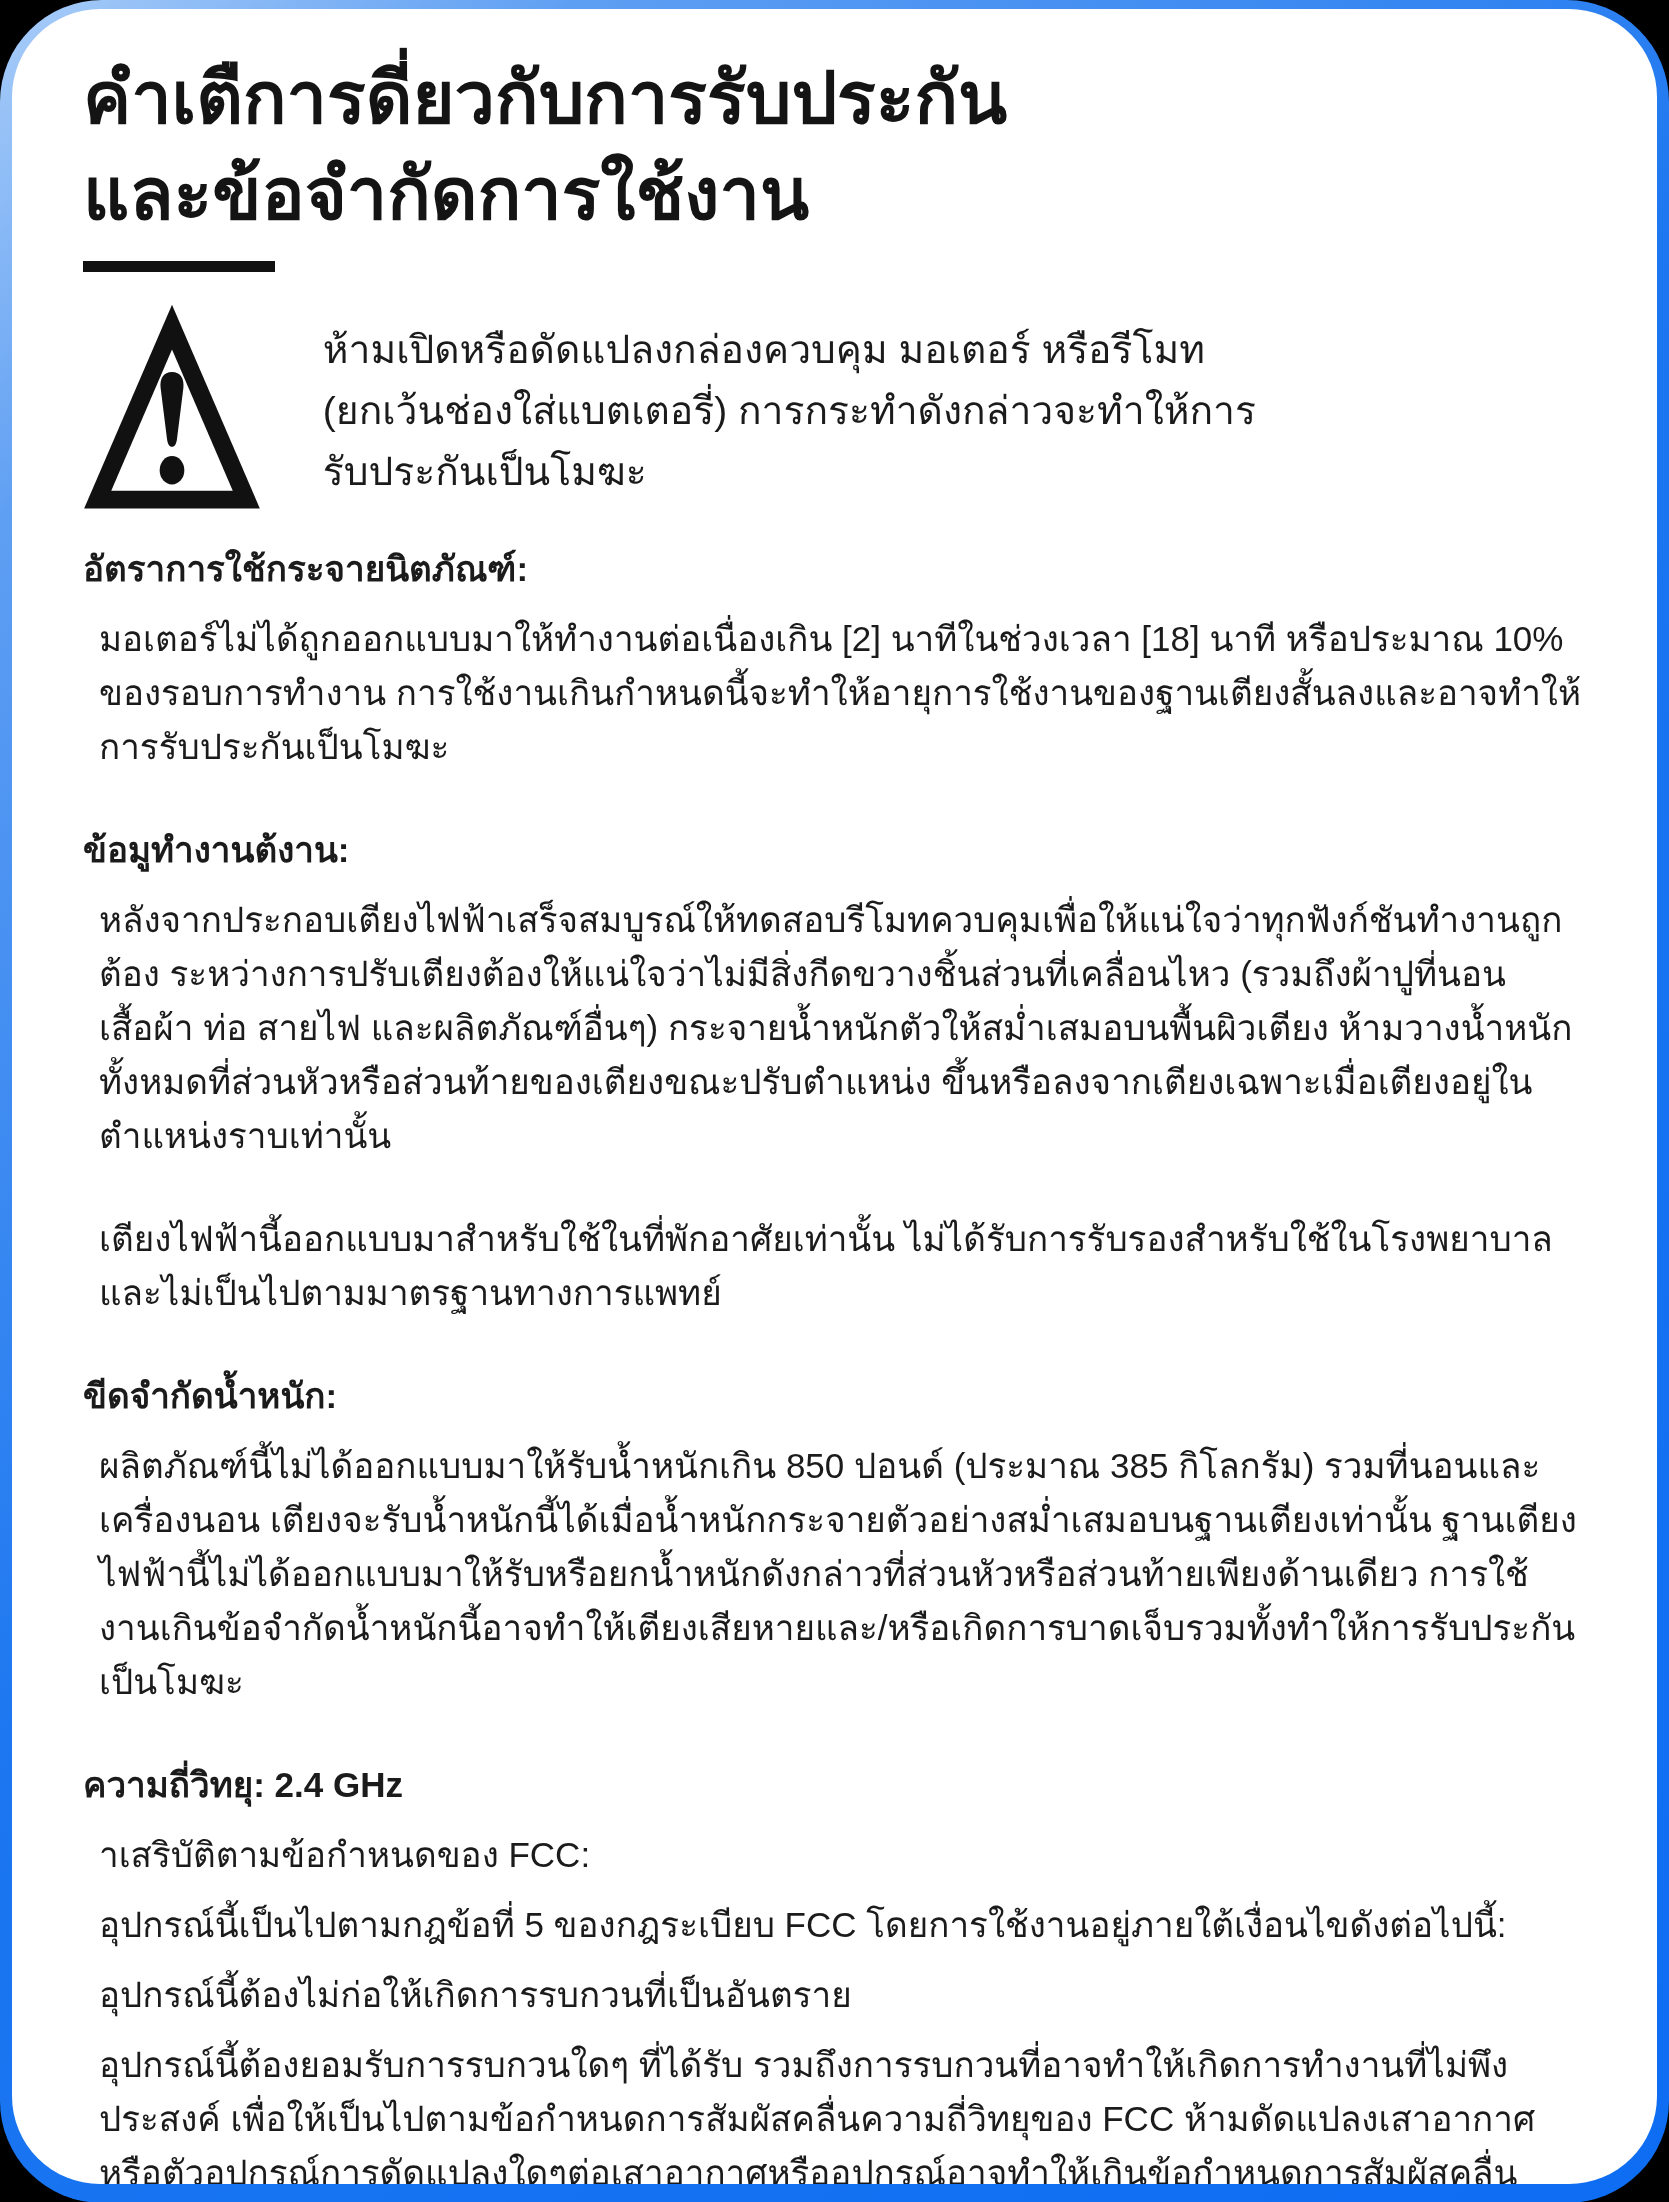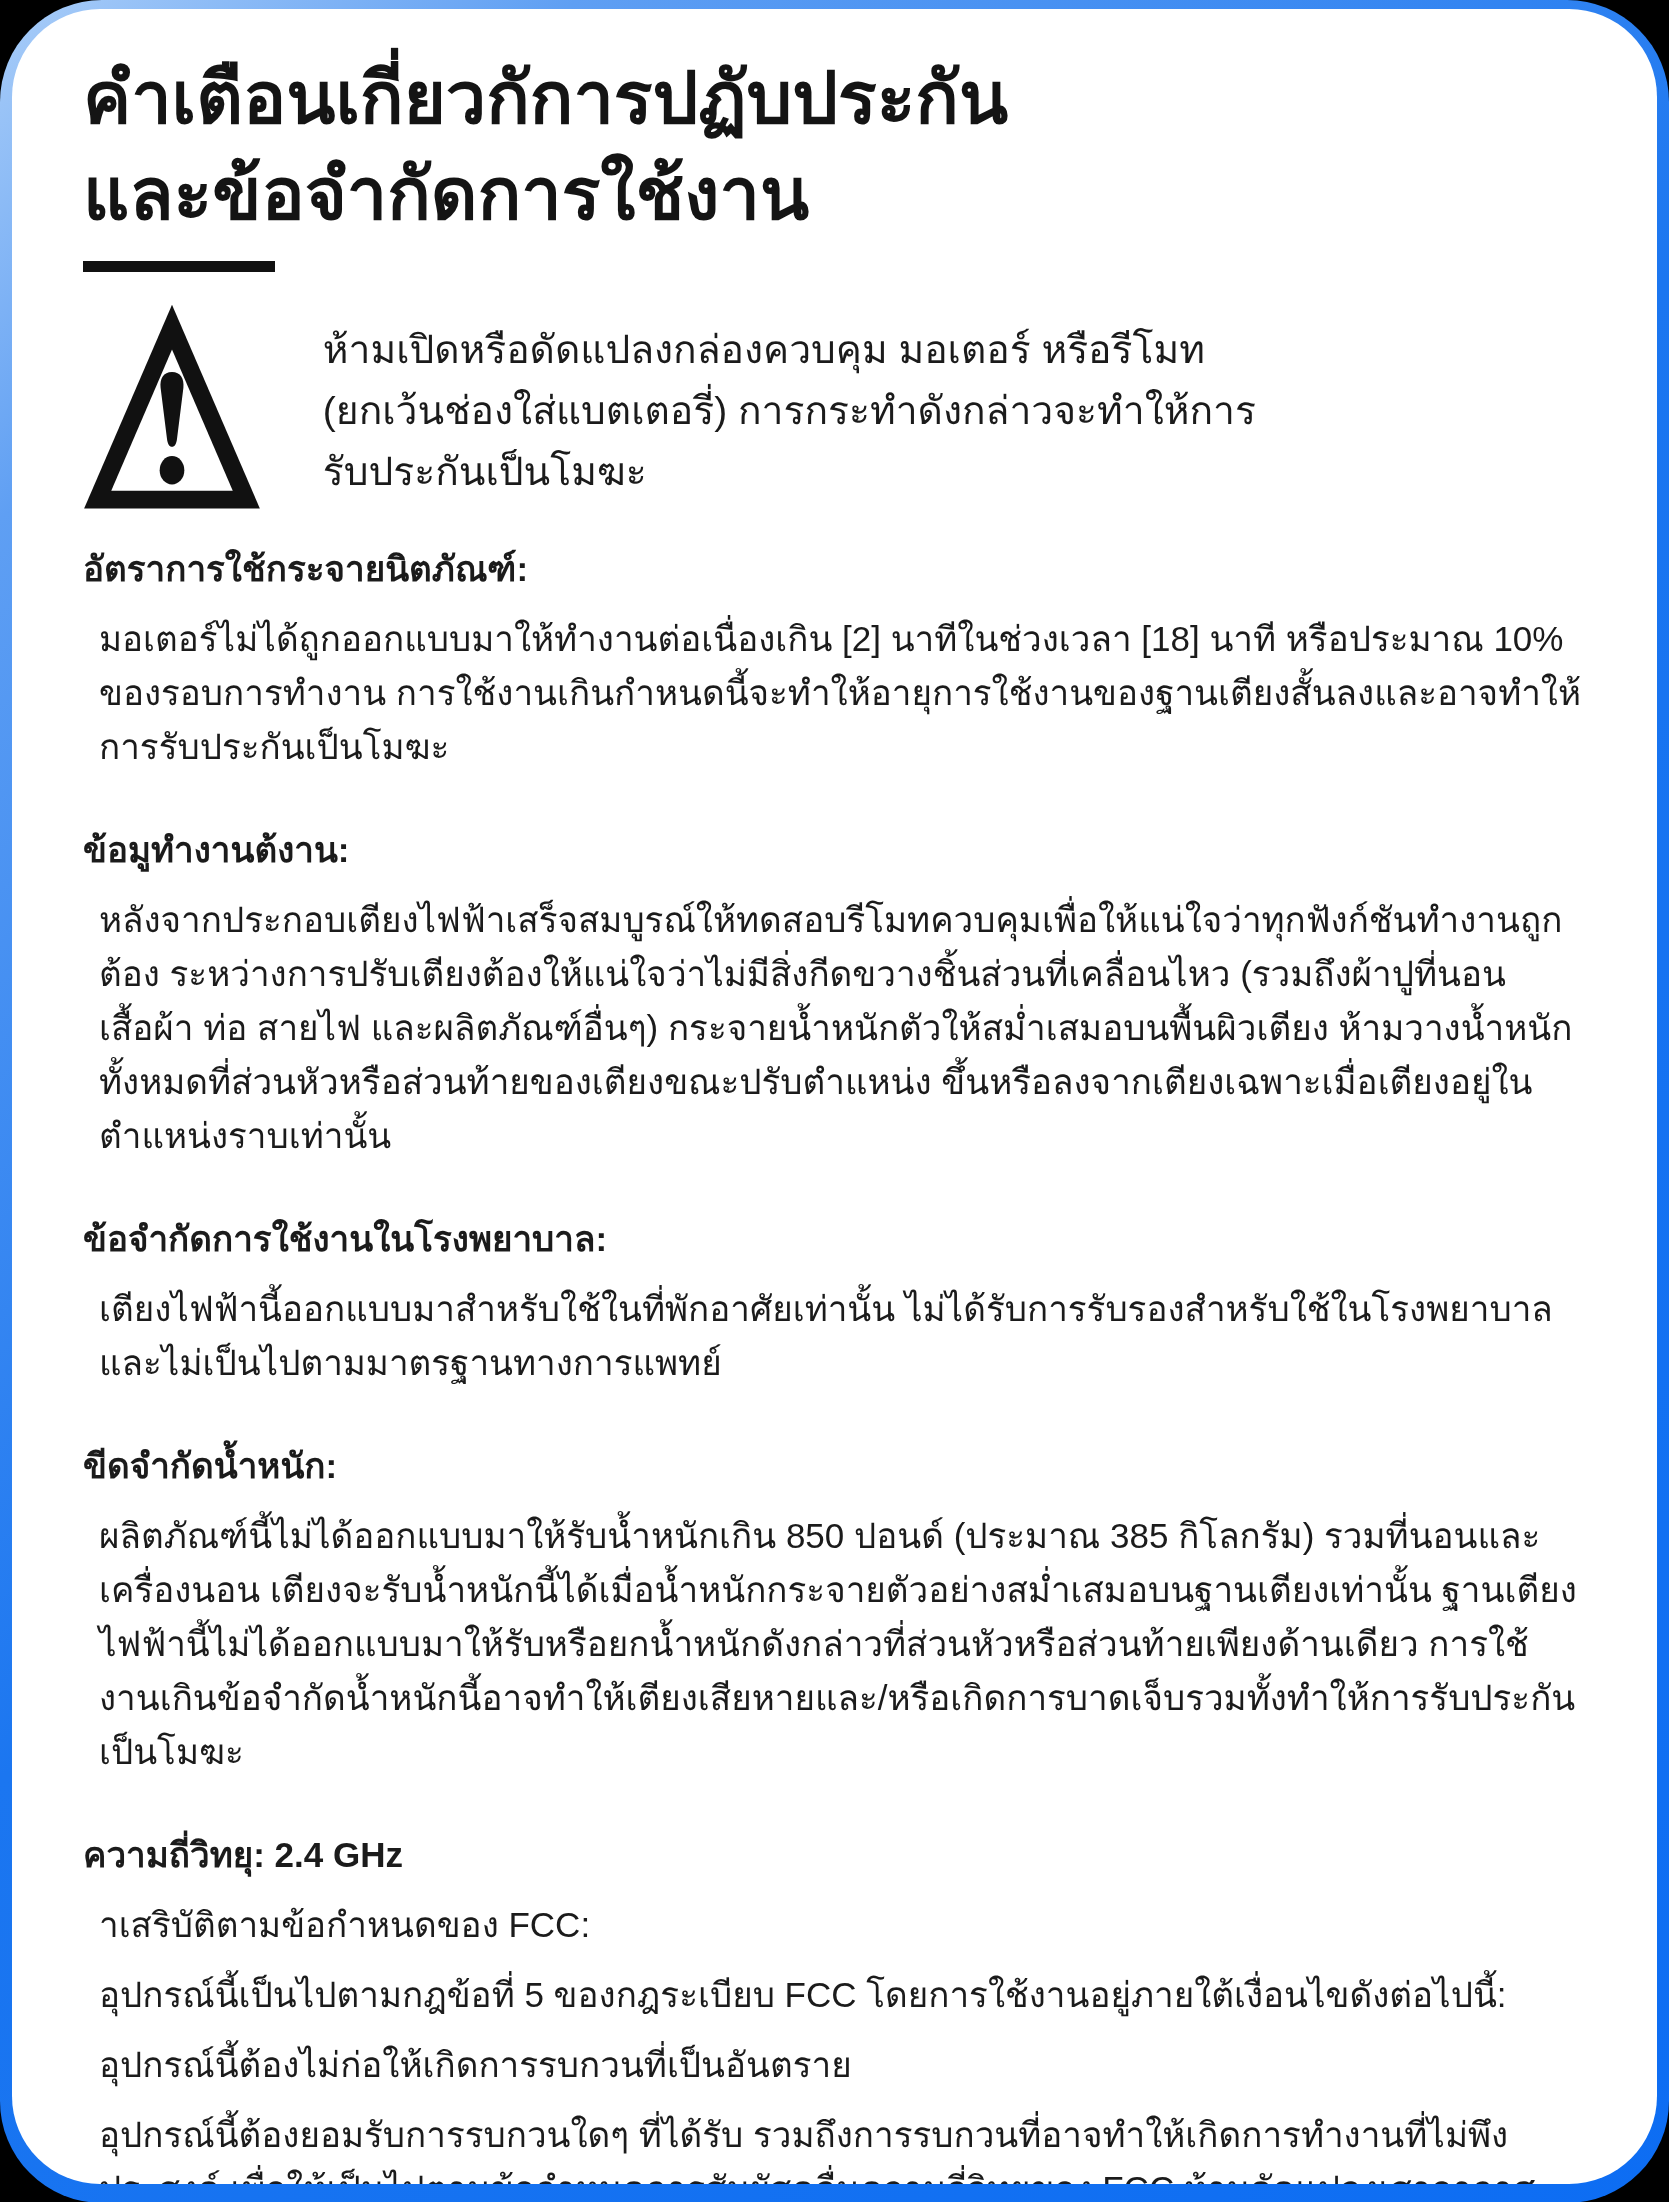--- a/index.html
+++ b/index.html
@@ -74,21 +74,21 @@
     overflow-wrap:break-word;
   }
 </style>
 </head>
 <body>
 
 <div class="frame">
   <div class="page">
 
     <h1 class="title">
-      <span class="title-line">คำเตือนเกี่ยวกัการปฏับประกัน</span>
+      <span class="title-line">คำเตืการดี่ยวกับการรับประกัน</span>
       <span class="title-line">และข้อจำกัดการใช้งาน</span>
     </h1>
 
     <div class="title-underline"></div>
 
     <div class="warning-row">
       <div class="warning-icon">
         <svg viewBox="0 0 100 115" xmlns="http://www.w3.org/2000/svg">
           <path d="M50 2 L97 111 L3 111 Z" fill="#111"></path>
           <path d="M50 26 L82.5 101.5 L17.5 101.5 Z" fill="#fff"></path>
@@ -105,21 +105,20 @@
         <p class="sec-heading">อัตราการใช้กระจายนิตภัณฑ์:</p>
         <p class="sec-body">มอเตอร์ไม่ได้ถูกออกแบบมาให้ทำงานต่อเนื่องเกิน [2] นาทีในช่วงเวลา [18] นาที หรือประมาณ 10% ของรอบการทำงาน การใช้งานเกินกำหนดนี้จะทำให้อายุการใช้งานของฐานเตียงสั้นลงและอาจทำให้การรับประกันเป็นโมฆะ</p>
       </section>
 
       <section class="sec">
         <p class="sec-heading">ข้อมูทำงานต้งาน:</p>
         <p class="sec-body">หลังจากประกอบเตียงไฟฟ้าเสร็จสมบูรณ์ให้ทดสอบรีโมทควบคุมเพื่อให้แน่ใจว่าทุกฟังก์ชันทำงานถูกต้อง ระหว่างการปรับเตียงต้องให้แน่ใจว่าไม่มีสิ่งกีดขวางชิ้นส่วนที่เคลื่อนไหว (รวมถึงผ้าปูที่นอน เสื้อผ้า ท่อ สายไฟ และผลิตภัณฑ์อื่นๆ) กระจายน้ำหนักตัวให้สม่ำเสมอบนพื้นผิวเตียง ห้ามวางน้ำหนักทั้งหมดที่ส่วนหัวหรือส่วนท้ายของเตียงขณะปรับตำแหน่ง ขึ้นหรือลงจากเตียงเฉพาะเมื่อเตียงอยู่ในตำแหน่งราบเท่านั้น</p>
       </section>
 
       <section class="sec">
-        <p class="sec-heading">ข้อจำกัดการใช้งานในโรงพยาบาล:</p>
         <p class="sec-body">เตียงไฟฟ้านี้ออกแบบมาสำหรับใช้ในที่พักอาศัยเท่านั้น ไม่ได้รับการรับรองสำหรับใช้ในโรงพยาบาลและไม่เป็นไปตามมาตรฐานทางการแพทย์</p>
       </section>
 
       <section class="sec">
         <p class="sec-heading">ขีดจำกัดน้ำหนัก:</p>
         <p class="sec-body">ผลิตภัณฑ์นี้ไม่ได้ออกแบบมาให้รับน้ำหนักเกิน 850 ปอนด์ (ประมาณ 385 กิโลกรัม) รวมที่นอนและเครื่องนอน เตียงจะรับน้ำหนักนี้ได้เมื่อน้ำหนักกระจายตัวอย่างสม่ำเสมอบนฐานเตียงเท่านั้น ฐานเตียงไฟฟ้านี้ไม่ได้ออกแบบมาให้รับหรือยกน้ำหนักดังกล่าวที่ส่วนหัวหรือส่วนท้ายเพียงด้านเดียว การใช้งานเกินข้อจำกัดน้ำหนักนี้อาจทำให้เตียงเสียหายและ/หรือเกิดการบาดเจ็บรวมทั้งทำให้การรับประกันเป็นโมฆะ</p>
       </section>
 
       <section class="sec">
         <p class="sec-heading">ความถี่วิทยุ: 2.4 GHz</p>

